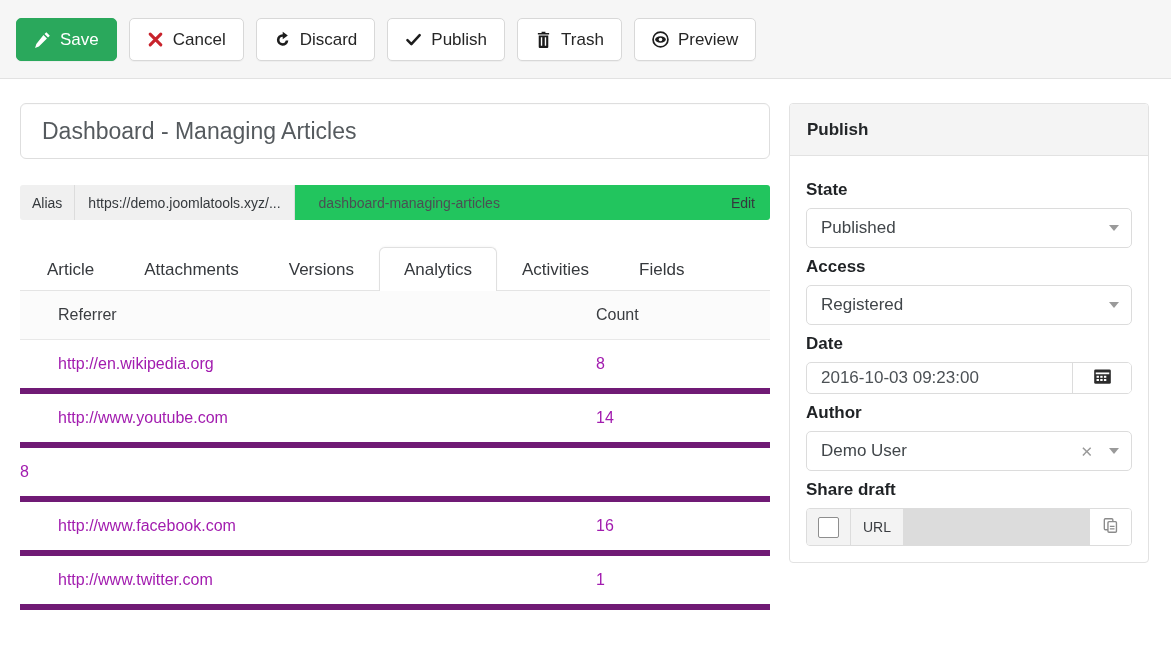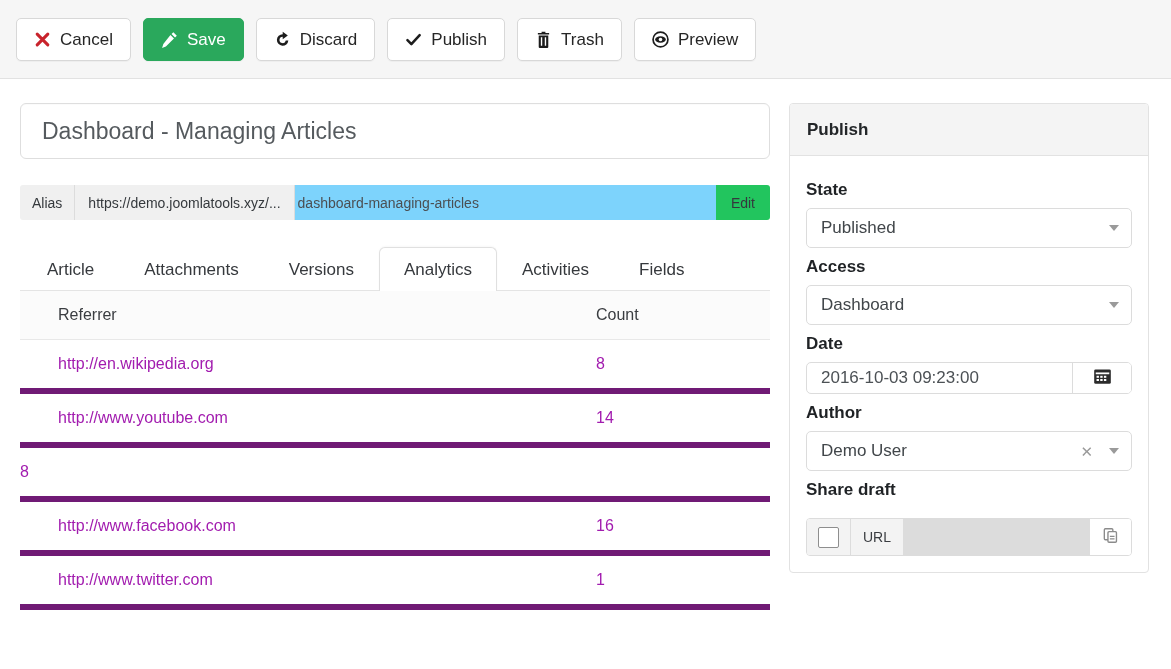--- a/index.html
+++ b/index.html
@@ -94,25 +94,25 @@
     border-right: 1px solid #dcdcdc;
   }
   .alias-url {
     background: #f0f0f0;
     color: #35393d;
     display: flex; align-items: center;
     padding: 0 13px;
     border-right: 1px solid #dcdcdc;
   }
   .alias-slug {
-    background: #7dd3fc;
+    background: #22c55e;
     color: #4b4f53;
     flex: 1 1 auto;
     display: flex; align-items: center;
-    padding: 0 3px;
+    padding: 0 24px;
   }
   .alias-edit {
     background: #22c55e;
     color: #35393d;
     display: flex; align-items: center;
     padding: 0 15px;
     cursor: pointer;
   }
 
   
@@ -244,21 +244,21 @@
     background: #fff;
     cursor: pointer;
   }
 
   .share-group {
     display: flex;
     height: 38px;
     border: 1px solid #dcdcdc;
     border-radius: 4px;
     overflow: hidden;
-    margin-top: 18px;
+    margin-top: 8px;
   }
   .share-check {
     width: 44px;
     background: #f3f3f3;
     display: flex; align-items: center; justify-content: center;
     border-right: 1px solid #dcdcdc;
     cursor: pointer;
   }
   .cbox {
     width: 21px; height: 21px;
@@ -285,36 +285,36 @@
     display: flex; align-items: center; justify-content: center;
     cursor: pointer;
     border-left: 1px solid #dcdcdc;
   }
 </style>
 </head>
 <body>
 
 <div class="toolbar">
 
+  <button class="tbtn primary">
+    <span class="ic">
+      <svg viewBox="0 0 16 16" width="17" height="17" fill="#ffffff" aria-hidden="true">
+        <path d="M11.6 1.1 14.9 4.4 13.2 6.1 9.9 2.8zM8.9 3.8 12.2 7.1 4.6 14.7 1 15.9 2.2 12.3z"></path>
+      </svg>
+    </span>
+    <span>Save</span>
+  </button>
+
   <button class="tbtn">
     <span class="ic">
       <svg viewBox="0 0 16 16" width="17" height="17" fill="none" stroke="#c8232c" stroke-width="2.9" stroke-linecap="round" aria-hidden="true">
         <path d="M3 3 13 13M13 3 3 13"></path>
       </svg>
     </span>
     <span>Cancel</span>
-  </button>
-
-  <button class="tbtn primary">
-    <span class="ic">
-      <svg viewBox="0 0 16 16" width="17" height="17" fill="#ffffff" aria-hidden="true">
-        <path d="M11.6 1.1 14.9 4.4 13.2 6.1 9.9 2.8zM8.9 3.8 12.2 7.1 4.6 14.7 1 15.9 2.2 12.3z"></path>
-      </svg>
-    </span>
-    <span>Save</span>
   </button>
 
   <button class="tbtn">
     <span class="ic">
       <svg viewBox="0 0 16 16" width="17" height="17" aria-hidden="true">
         <path d="M8.2 3.1A5.4 5.4 0 1 0 13.5 9h-2.4a3 3 0 1 1-2.9-3.6v2.3L13 4.2 8.2 0.6z" fill="#1d1d1d"></path>
       </svg>
     </span>
     <span>Discard</span>
   </button>
@@ -408,21 +408,21 @@
       <div class="panel-body">
 
         <div class="fld-label">State</div>
         <div class="select">
           <span class="val">Published</span>
           <span class="caret"></span>
         </div>
 
         <div class="fld-label">Access</div>
         <div class="select">
-          <span class="val">Dashboard</span>
+          <span class="val">Registered</span>
           <span class="caret"></span>
         </div>
 
         <div class="fld-label">Date</div>
         <div class="date-group">
           <div class="date-val">2016-10-03 09:23:00</div>
           <div class="date-btn">
             <span>
               <svg viewBox="0 0 16 16" width="19" height="19" fill="#2b2b2b" aria-hidden="true">
                 <rect x="1" y="2" width="14" height="12.2" rx="1.2"></rect>

